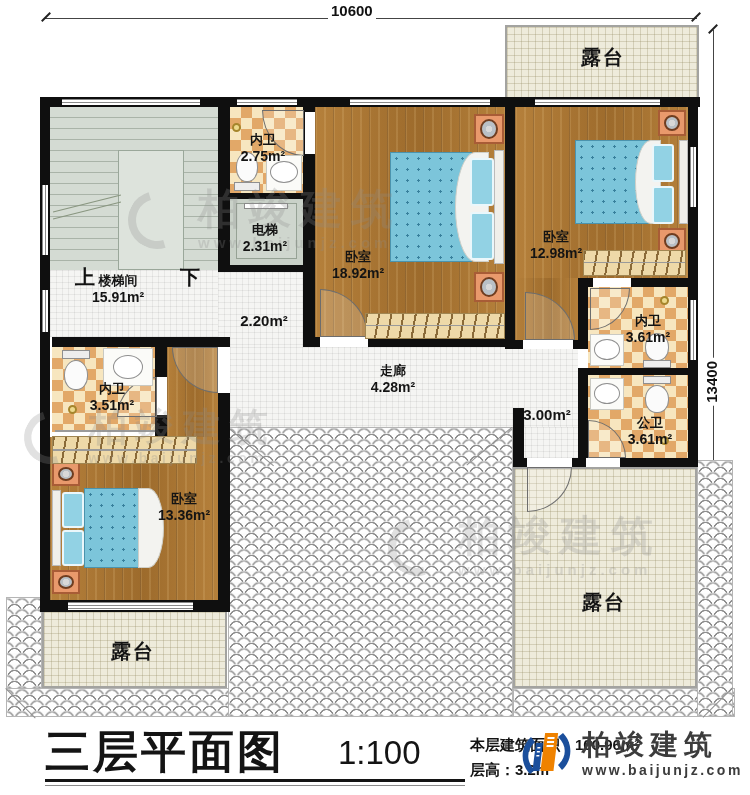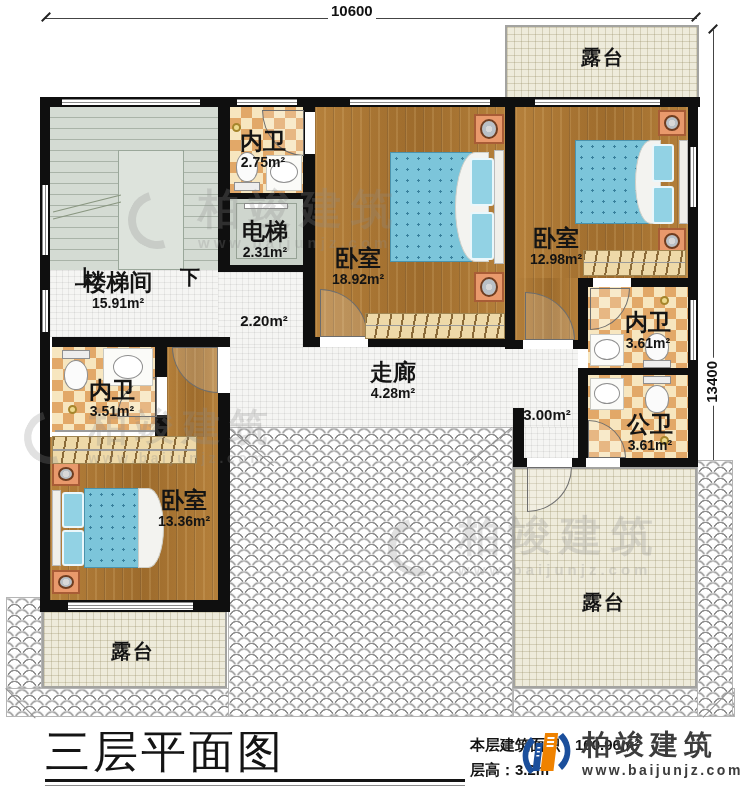--- a/index.html
+++ b/index.html
@@ -44,35 +44,35 @@
   .ward{position:absolute;background:#eed9a8;border:1px solid #a08652;box-sizing:border-box;
         background-image:linear-gradient(rgba(0,0,0,0) 45%,#9a9a9a 45%,#9a9a9a 52%,rgba(0,0,0,0) 52%),
                          repeating-linear-gradient(100deg,#8a6a38 0 2px,rgba(0,0,0,0) 2px 12px);}
   .toilet-bowl{position:absolute;background:#fbfbfb;border:1px solid #8f8f8f;border-radius:50% 50% 46% 46%;box-sizing:border-box;}
   .toilet-tank{position:absolute;background:#ededed;border:1px solid #8f8f8f;box-sizing:border-box;}
   .sinkpad{position:absolute;background:#fbfbf8;border:1px solid #c9c9c2;box-sizing:border-box;}
   .sink{position:absolute;background:#fff;border:1px solid #8f8f8f;border-radius:50%;box-sizing:border-box;}
   .hook{position:absolute;width:9px;height:9px;border:2px solid #a5852c;border-radius:50%;background:#ecd98c;box-sizing:border-box;}
   .rlabel{position:absolute;transform:translate(-50%,-50%);text-align:center;font-weight:bold;color:#141414;
           line-height:1.15;white-space:nowrap;}
-  .rlabel .nm{font-size:23px;}
+  .rlabel .nm{font-size:13px;}
   .rlabel .ar{font-size:14px;}
   .rlabel.big .nm{font-size:20px;letter-spacing:2px;}
   .floatarea{position:absolute;transform:translate(-50%,-50%);font-weight:bold;font-size:15px;color:#141414;white-space:nowrap;}
   .updown{position:absolute;transform:translate(-50%,-50%);font-weight:bold;font-size:20px;color:#111;}
   .dimline{position:absolute;background:#444;}
   .dimtick{position:absolute;width:12px;height:2px;background:#222;transform:rotate(-45deg);}
   .dimlabel{position:absolute;font-weight:bold;font-size:15px;color:#111;background:#fff;padding:0 3px;}
   .hip{position:absolute;height:0;border-top:1px solid #8f8f8f;transform-origin:0 0;}
   .wm{position:absolute;display:flex;align-items:center;gap:12px;color:#8d8d8d;opacity:.26;pointer-events:none;}
   .wm .wm-ic{width:42px;height:42px;border:8px solid currentColor;border-radius:50%;
              border-top-color:transparent;border-right-color:transparent;transform:rotate(28deg);flex:0 0 auto;}
   .wm .wm-big{font-size:42px;font-weight:bold;letter-spacing:9px;line-height:1;}
   .wm .wm-url{font-size:15px;font-weight:bold;letter-spacing:4px;margin-top:4px;}
-  .title-main{position:absolute;font-size:45px;font-weight:normal;color:#141414;letter-spacing:3px;}
+  .title-main{position:absolute;font-size:45px;font-weight:bold;color:#141414;letter-spacing:3px;}
   .title-scale{position:absolute;font-size:33px;font-weight:normal;color:#141414;}
   .title-info{position:absolute;font-size:15px;font-weight:bold;color:#141414;line-height:1.65;}
   .logo{position:absolute;display:flex;align-items:center;gap:8px;}
   .logo-texts .logo-name{font-size:28px;font-weight:bold;color:#3c3c3c;letter-spacing:6px;line-height:1;}
   .logo-texts .logo-url{font-size:14px;font-weight:bold;color:#3c3c3c;letter-spacing:2.5px;margin-top:3px;}
 </style>
 </head>
 <body>
 
 <div id="canvas">
@@ -315,20 +315,21 @@
     <div class="ar">13.36m²</div>
   </div>
   <div class="rlabel big" style="left:133px;top:651px">
     <div class="nm">露台</div>
   </div>
   <div class="rlabel big" style="left:604px;top:602px">
     <div class="nm">露台</div>
   </div>
 
   <div class="title-main" style="left:45px;top:722px">三层平面图</div>
+  <div class="title-scale" style="left:338px;top:734px">1:100</div>
   <div class="abs" style="left:45px;top:779px;width:420px;height:3px;background:#141414"></div>
   <div class="abs" style="left:45px;top:785px;width:420px;height:1px;background:#8a8a8a"></div>
   <div class="title-info" style="left:470px;top:733px">
     <div><span>本层建筑面积：</span><span>100.96m²</span></div>
     <div><span>层高：</span><span>3.2m</span></div>
   </div>
 
   <div class="logo" style="left:518px;top:726px">
     <svg width="56" height="56" viewBox="0 0 56 56">
       <path d="M12 48 C 2 38 2 21 13 11 l 4 5 C 8 24 8 36 17 44 Z" fill="#1b4f9c"></path>

